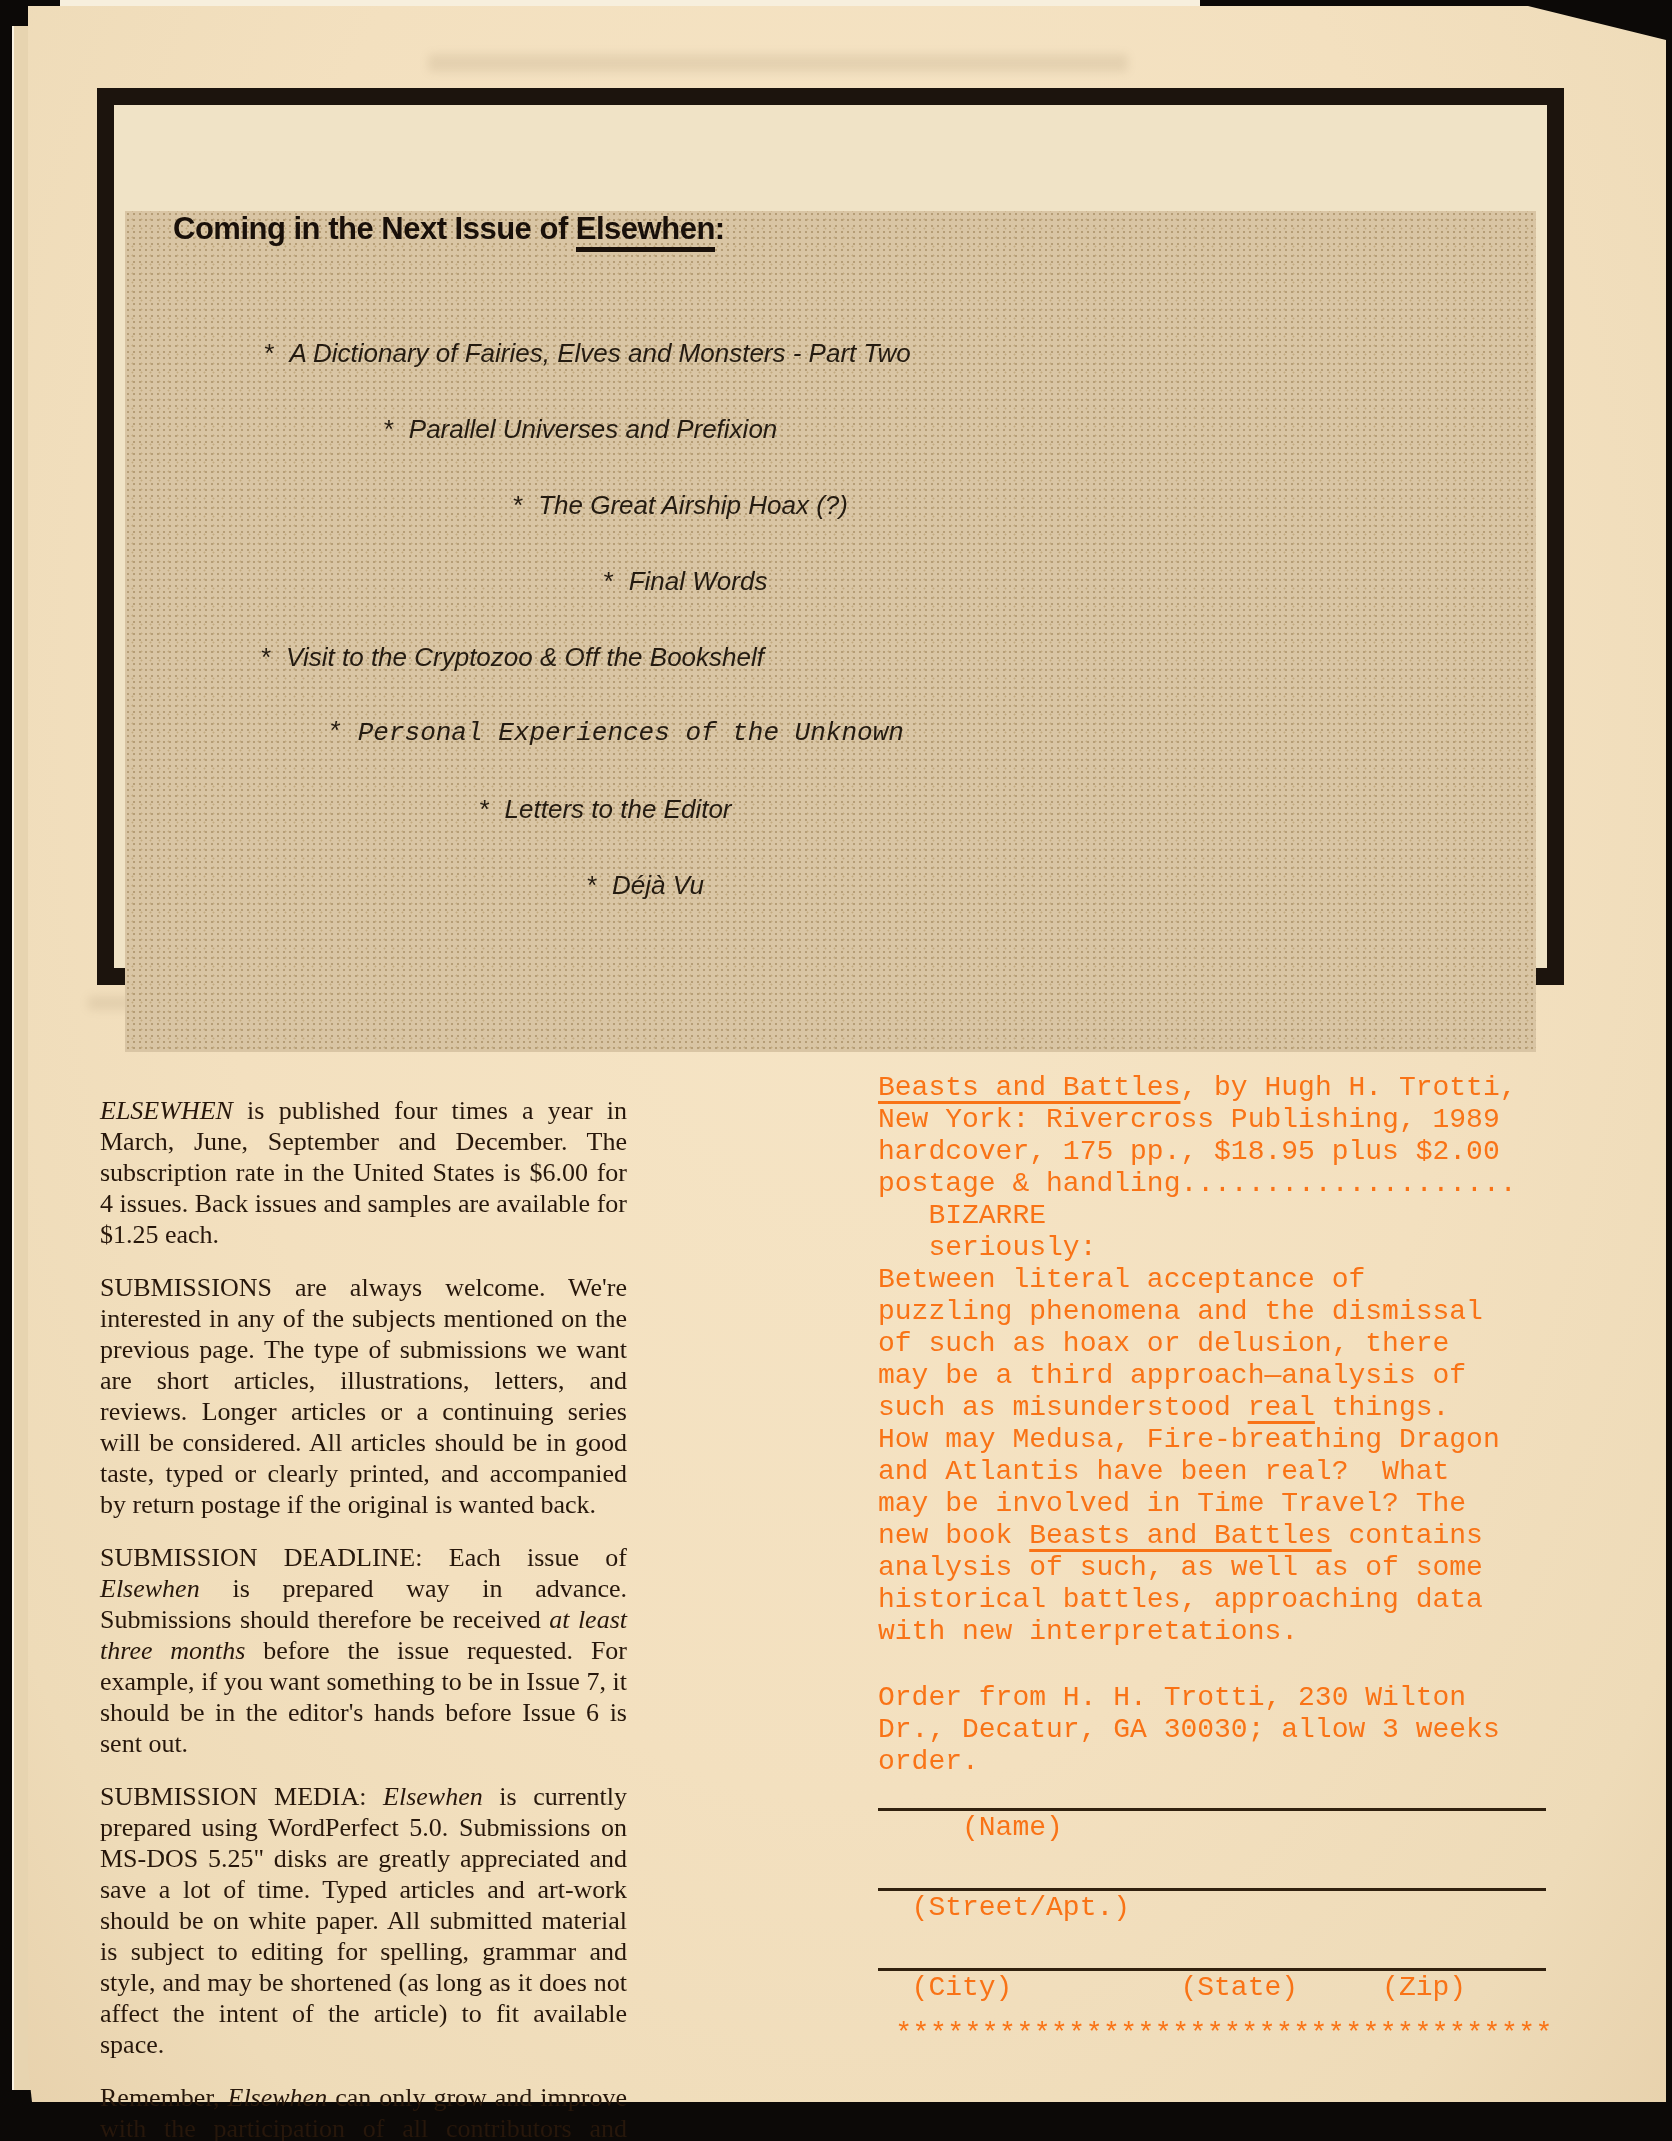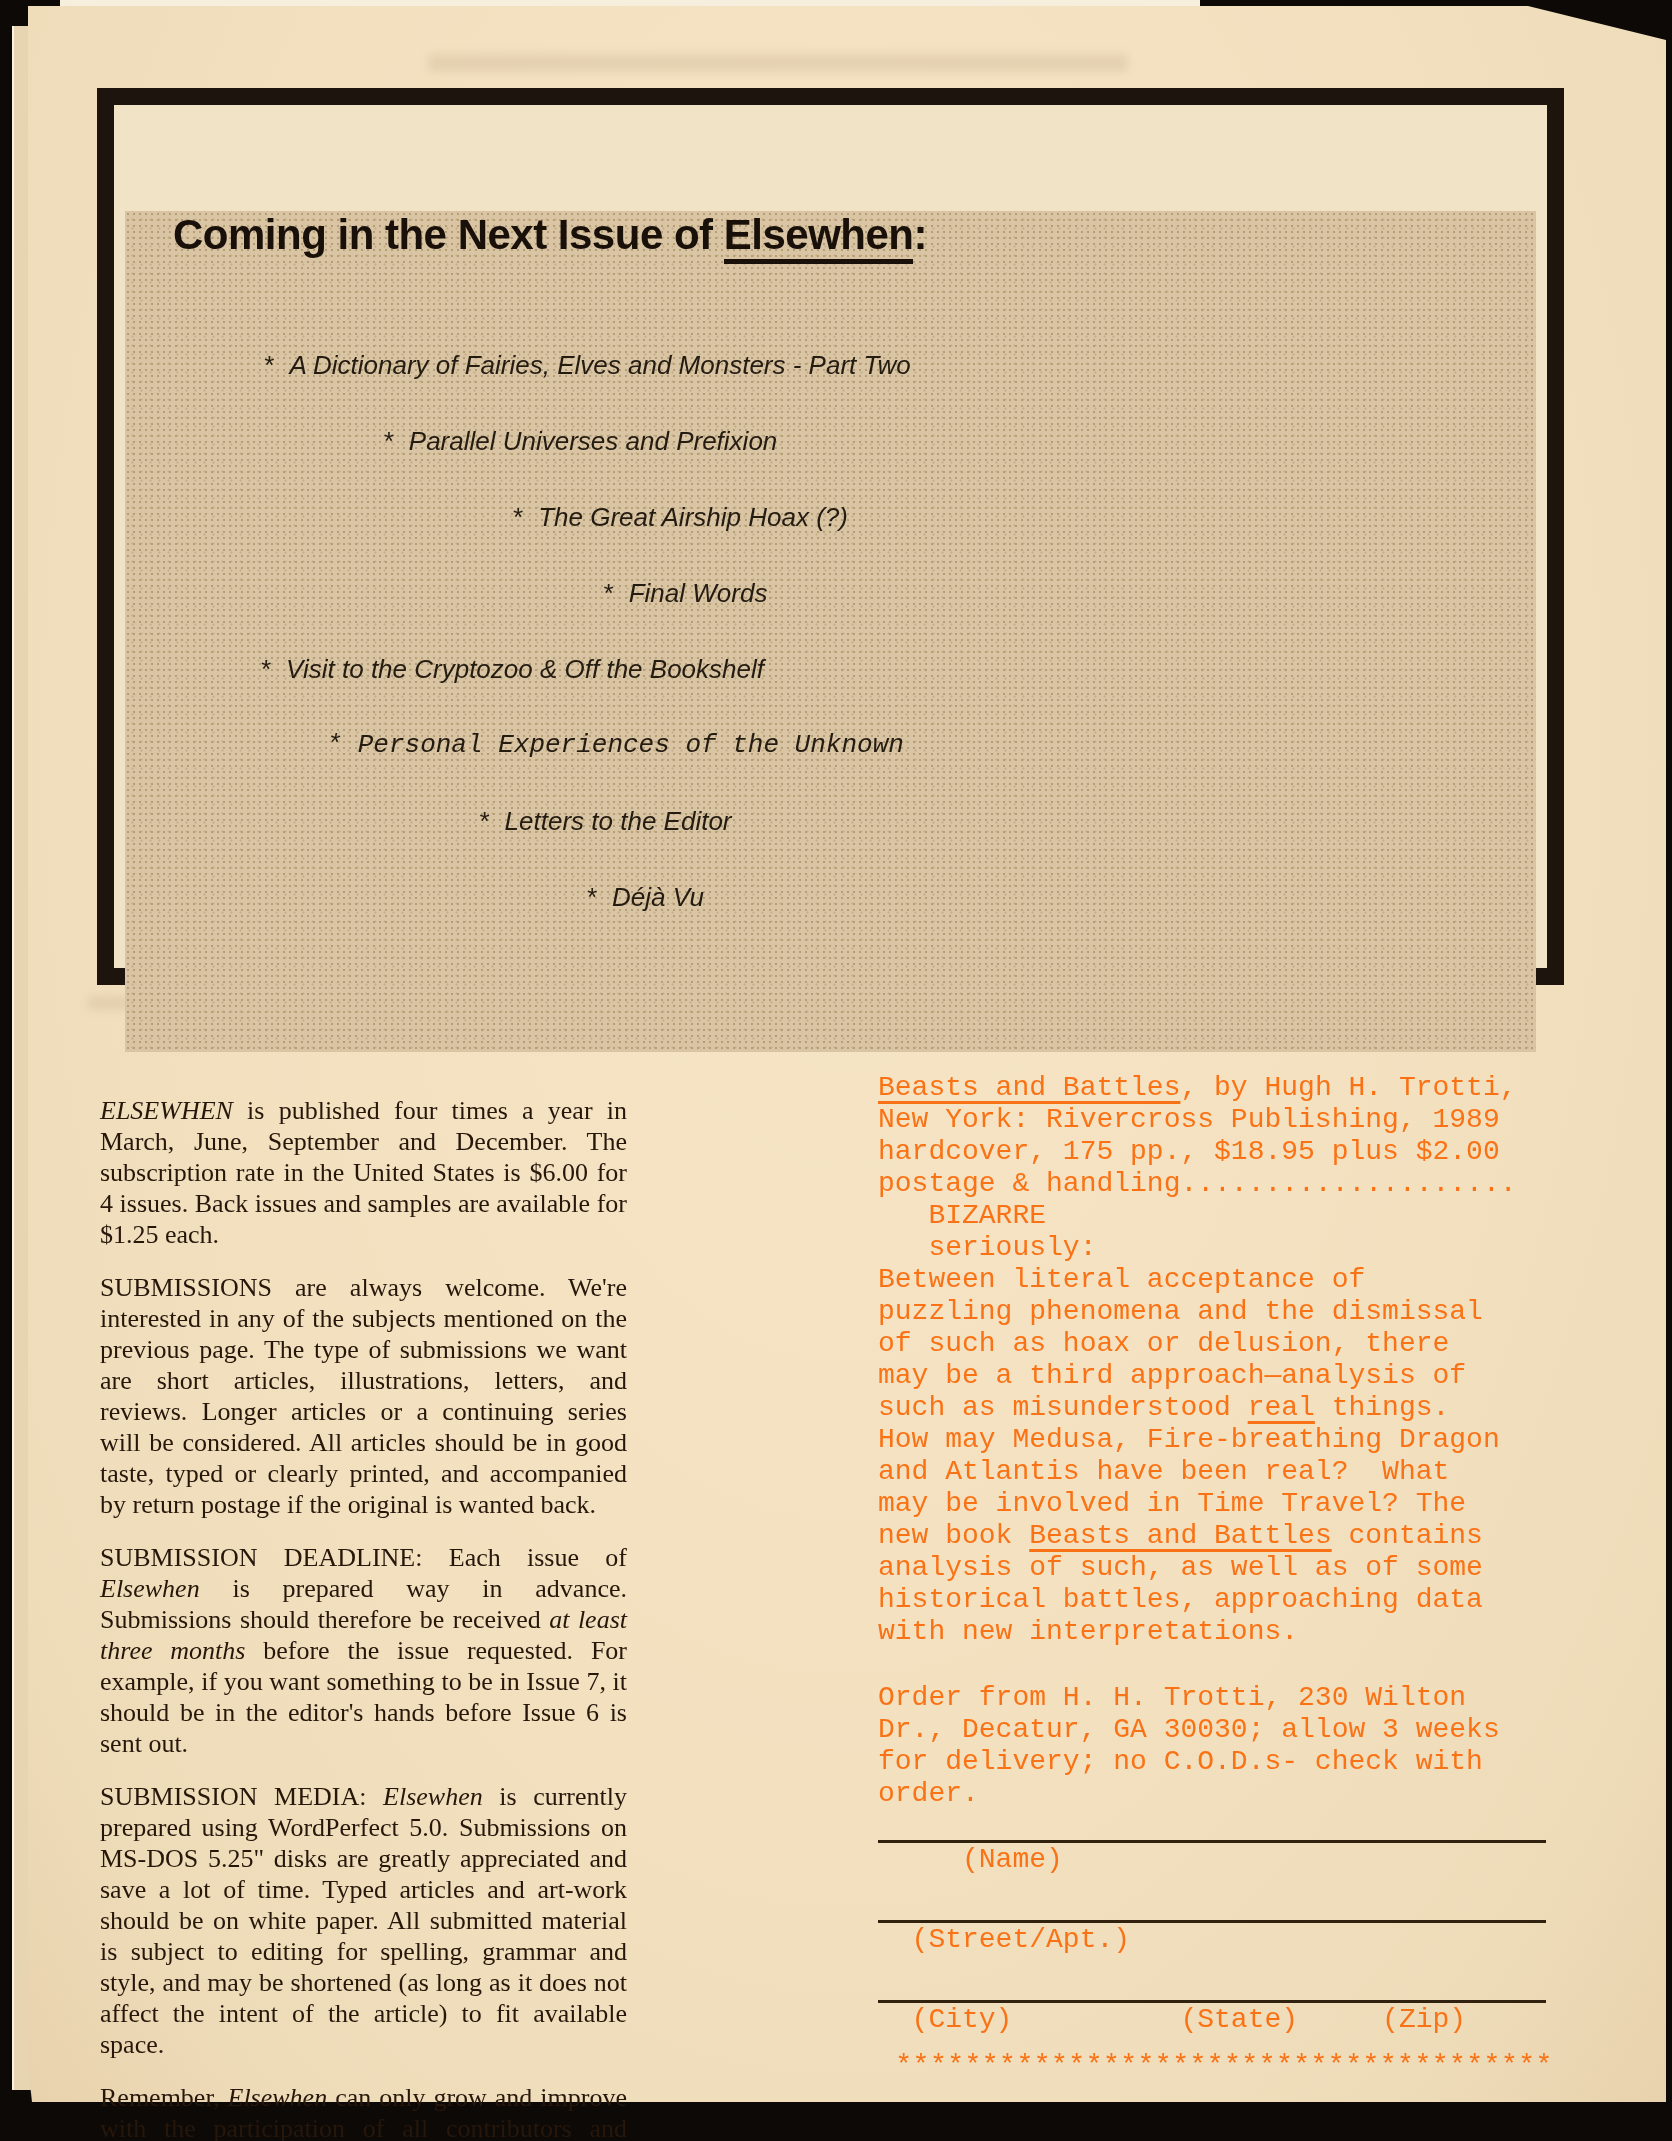--- a/index.html
+++ b/index.html
@@ -17,21 +17,21 @@
   
   .ghost{position:absolute;background:#8a724f;opacity:.14;filter:blur(5px);border-radius:4px;}
   
   .nextbox{position:absolute;left:97px;top:88px;width:1467px;height:897px;
            box-sizing:border-box;border:17px solid #1c140d;background:#f0e3c6;padding:11px;}
   .nextbox-inner{width:100%;height:100%;box-sizing:border-box;
            background-color:#d9c5a4;
            background-image:radial-gradient(#b59d76 0.9px, rgba(0,0,0,0) 1.25px),
                             radial-gradient(#c3ab82 0.8px, rgba(0,0,0,0) 1.2px);
            background-size:6px 6px,9px 9px;background-position:0 0,3px 4px;}
-  .box-title{margin:95px 0 0 48px;font-size:42px;font-weight:bold;color:#19100a;
+  .box-title{margin:95px 0 0 48px;font-size:31px;font-weight:bold;color:#19100a;
              letter-spacing:-0.5px;}
   .box-title .ul{border-bottom:5px solid #19100a;padding-bottom:1px;}
   .box-items{margin-top:68px;width:1040px;}
   .box-item{height:76px;line-height:76px;text-align:center;font-size:26px;font-style:italic;
             color:#241b11;white-space:pre;}
   .box-item .star{font-style:italic;margin-right:16px;}
   .box-item:nth-child(1){transform:translateX(-58px);}
   .box-item:nth-child(2){transform:translateX(-65px);}
   .box-item:nth-child(3){transform:translateX(35px);}
   .box-item:nth-child(4){transform:translateX(40px);}
@@ -113,21 +113,20 @@
     <div class="tl">How may Medusa, Fire-breathing Dragon</div>
     <div class="tl">and Atlantis have been real?  What</div>
     <div class="tl">may be involved in Time Travel? The</div>
     <div class="tl"><span>new book </span><span class="u">Beasts and Battles</span><span> contains</span></div>
     <div class="tl">analysis of such, as well as of some</div>
     <div class="tl">historical battles, approaching data</div>
     <div class="tl">with new interpretations.</div>
     <div class="gap-line"></div>
     <div class="tl">Order from H. H. Trotti, 230 Wilton</div>
     <div class="tl">Dr., Decatur, GA 30030; allow 3 weeks</div>
-    <div class="tl">for delivery; no C.O.D.s- check with</div>
     <div class="tl">order.</div>
 
     <div class="form">
       <div class="rule first"></div>
       <div class="form-label">     (Name)</div>
       <div class="rule"></div>
       <div class="form-label">  (Street/Apt.)</div>
       <div class="rule"></div>
       <div class="form-label">  (City)          (State)     (Zip)</div>
       <div class="stars-row"> **************************************</div>

